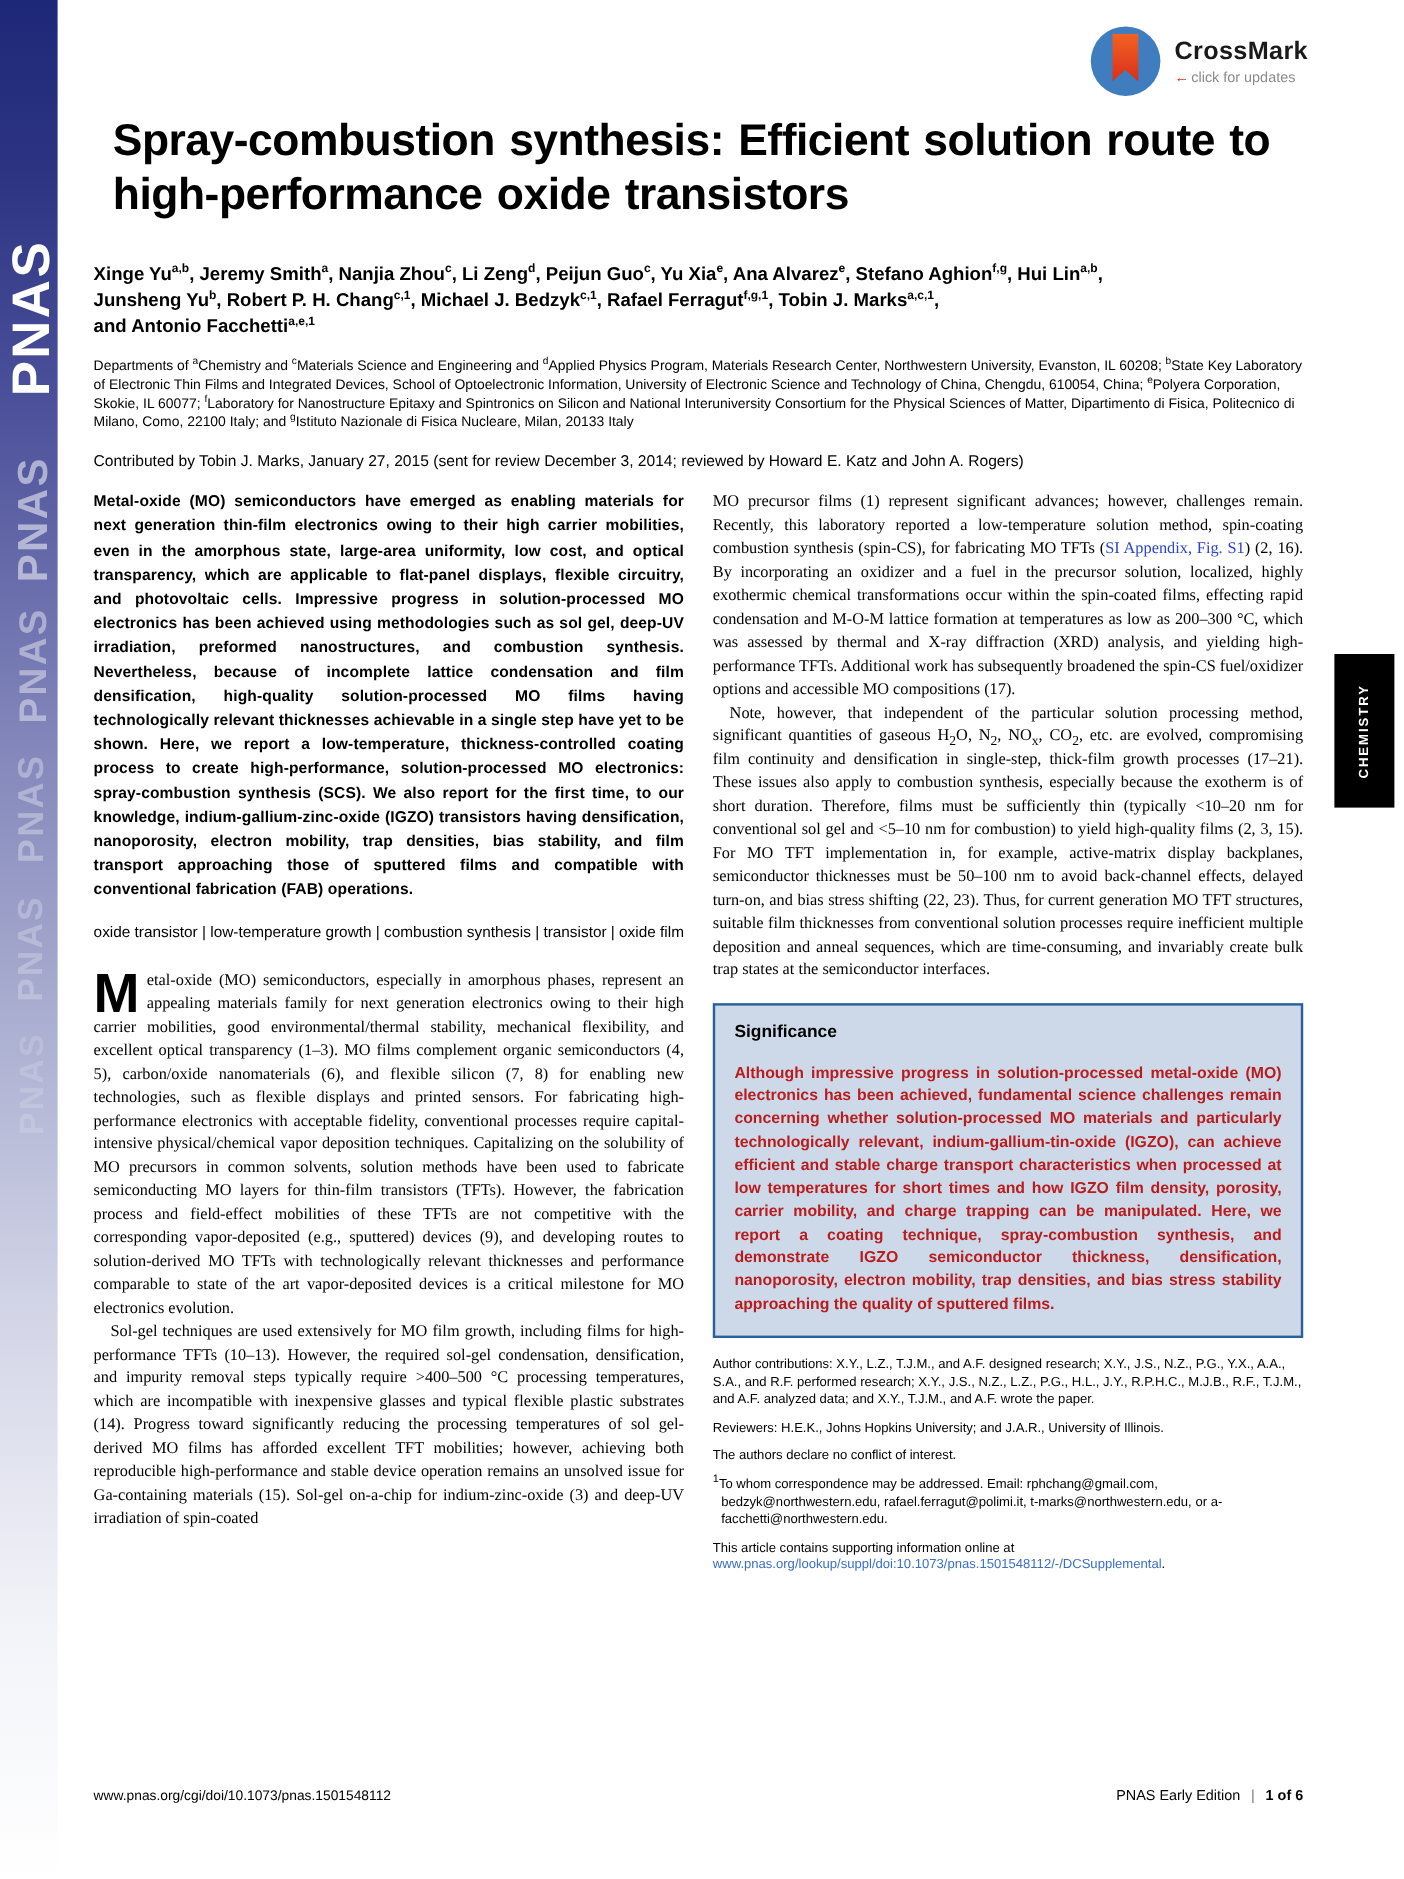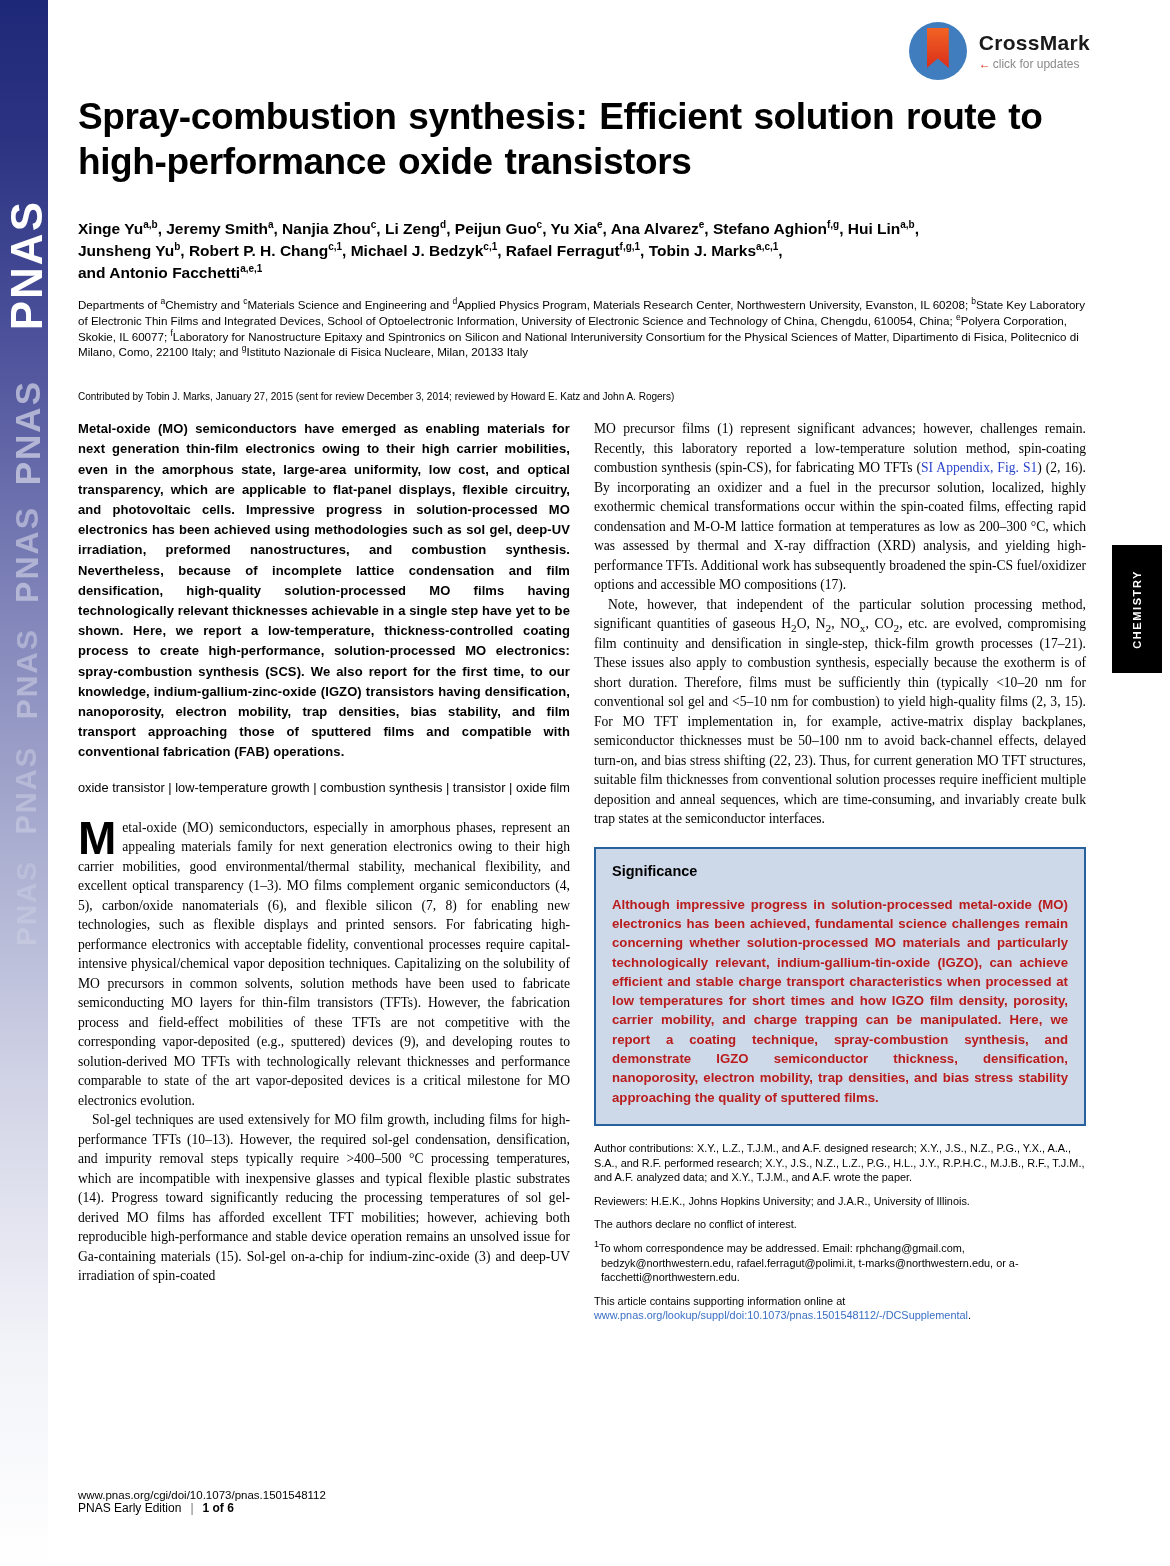--- a/index.html
+++ b/index.html
@@ -32,26 +32,26 @@
   .cm-text .cm-arrow { color:#d92e1c; font-weight:bold; margin-right:2px; }
 
   
   .chem-tab { position:absolute; right:8px; top:545px; width:50px; height:128px; background:#000;
               display:flex; align-items:center; justify-content:center; }
   .chem-tab span { writing-mode:vertical-rl; transform:rotate(180deg); color:#fff;
                    font-size:11px; font-weight:bold; letter-spacing:1.6px; }
 
   .content { position:absolute; left:78px; top:94px; width:1008px; }
   .title { font-size:37px; font-weight:bold; line-height:45px; letter-spacing:-.4px;
-           color:#000; word-spacing:2px; }
+           color:#000; word-spacing:2px;margin-left:16px; }
   .authors { margin-top:34px; font-size:15.5px; font-weight:bold; line-height:22px; color:#000; }
   .authors sup { font-size:10px; }
   .affiliations { margin-top:13px; font-size:11.6px; line-height:15.8px; color:#000; }
   .affiliations sup { font-size:8.5px; }
-  .contributed { margin-top:31px; font-size:10px; color:#000; }
+  .contributed { margin-top:16px; font-size:13px; color:#000; }
 
   .columns { margin-top:17px; display:flex; gap:24px; }
   .col { width:492px; }
 
   .abstract { font-weight:bold; font-size:13px; line-height:20.2px; text-align:justify;
               letter-spacing:.1px; color:#000; }
   .keywords { margin-top:15px; font-size:12.8px; line-height:19px; color:#000; }
 
   .serif { font-family:"Liberation Serif", serif; font-size:13.6px; line-height:19.5px;
            text-align:justify; color:#000; }
@@ -67,21 +67,21 @@
   .sig-box { margin-top:18px; border:2px solid #28619c; background:#cdd9e9; padding:14px 16px 17px; }
   .sig-head { font-size:14.5px; font-weight:bold; color:#000000; }
   .sig-body { margin-top:16px; font-size:13.2px; line-height:19.3px; font-weight:bold;
               color:#b91c1c; text-align:justify; }
 
   .footnotes { margin-top:15px; font-size:10.9px; line-height:14.6px; color:#000; }
   .footnotes > div { margin-bottom:9px; }
   .hang { padding-left:7px; text-indent:-7px; }
 
   .footer { position:absolute; left:78px; width:1008px; top:1489px; display:flex;
-            justify-content:space-between; align-items:baseline; font-size:11.5px; color:#000;flex-direction:column; }
+            justify-content:space-between; align-items:baseline; font-size:11.5px; color:#000; }
   .footer .right { font-size:12px; }
   .footer .sep { color:#777; padding:0 9px; font-weight:normal; }
   .footer .pg { font-weight:bold; }
 </style>
 </head>
 <body>
 
 <div class="page">
 
   <div class="sidebar">

